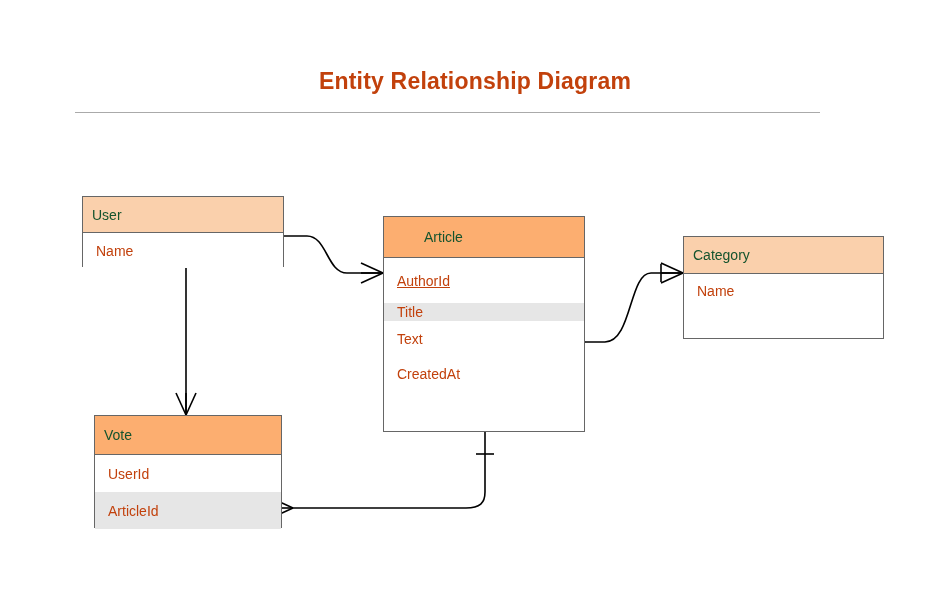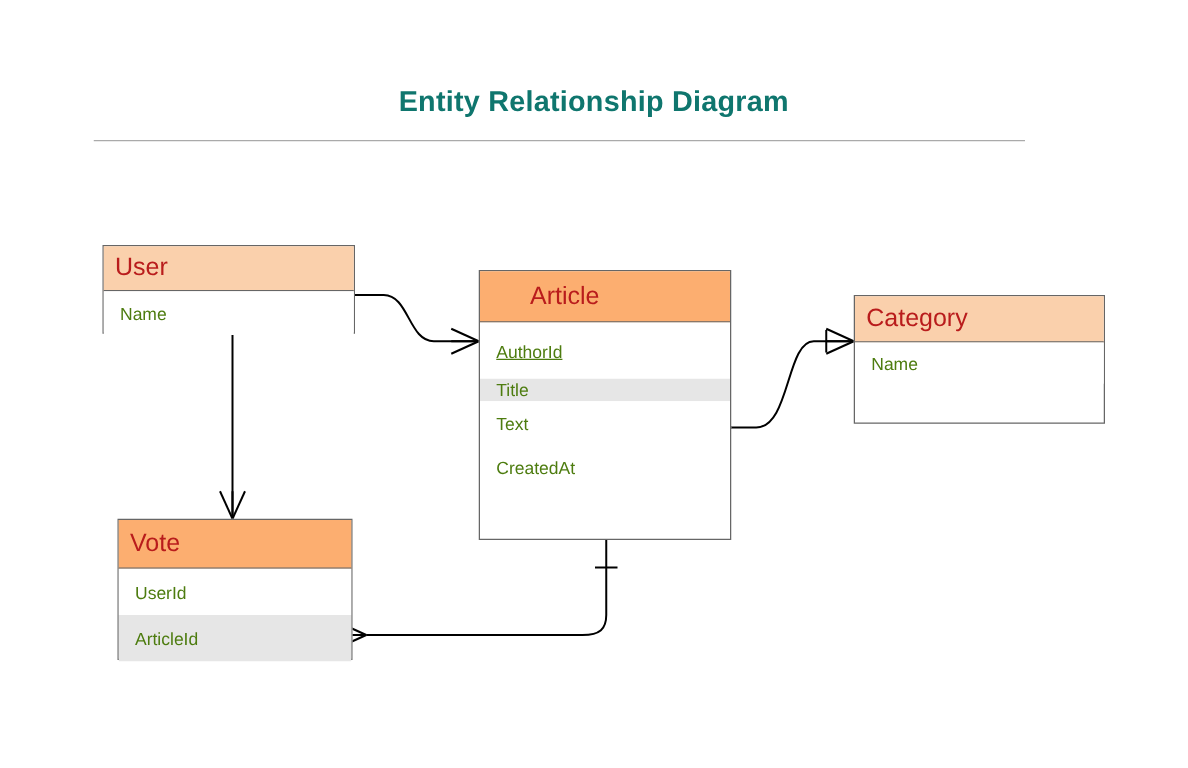--- a/index.html
+++ b/index.html
@@ -24,51 +24,51 @@
     height: 614px;
   }
   .diagram-title {
     position: absolute;
     left: 0;
     top: 68px;
     width: 950px;
     text-align: center;
     font-size: 23px;
     font-weight: bold;
-    color: #0f766e;
+    color: #c2410c;
     letter-spacing: 0.2px;
     font-family: "Liberation Sans", sans-serif;
   }
   .title-rule {
     position: absolute;
     left: 75px;
     top: 112px;
     width: 745px;
     height: 1px;
     background: #aaaaaa;
   }
   .entity {
     position: absolute;
     box-sizing: border-box;
     border: 1px solid #666666;
     background: #ffffff;
   }
   .entity-header {
     box-sizing: border-box;
-    font-size: 20px;
-    color: #b91c1c;
+    font-size: 14px;
+    color: #14532d;
     padding-left: 9px;
     display: flex;
     align-items: center;
     border-bottom: 1px solid #666666;
   }
   .entity-row {
     box-sizing: border-box;
     font-size: 14px;
-    color: #4d7c0f;
+    color: #c2410c;
     padding-left: 13px;
     display: flex;
     align-items: center;
     background: #ffffff;
   }
   .entity-row.alt {
     background: #e6e6e6;
   }
 </style>
 </head>

